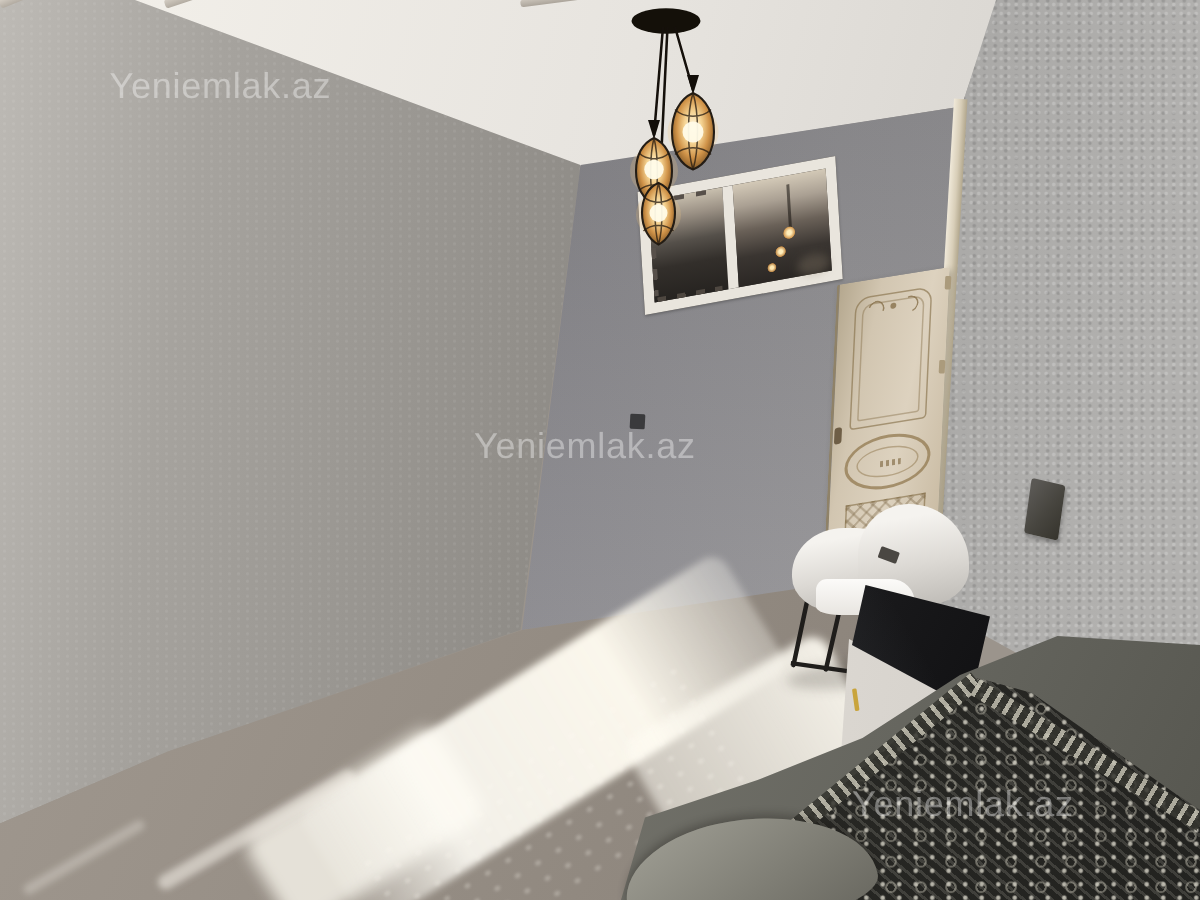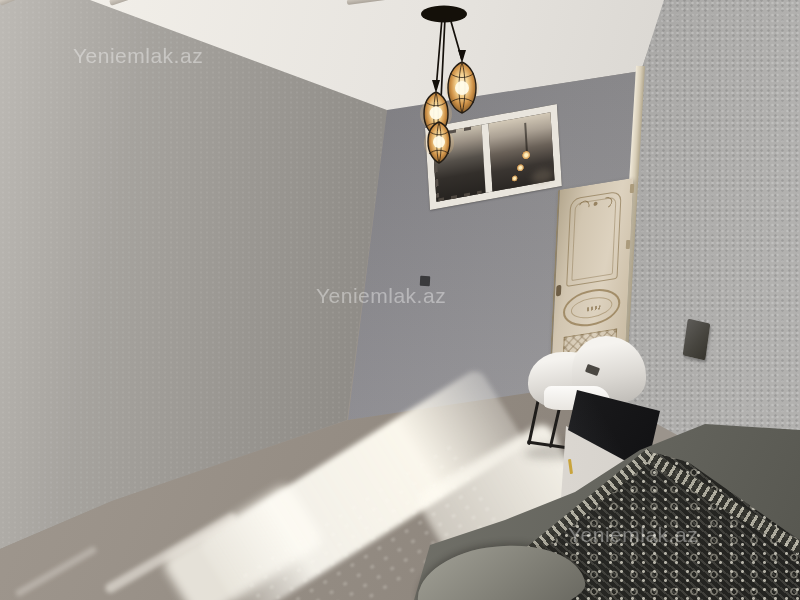--- a/index.html
+++ b/index.html
@@ -161,21 +161,21 @@
   .tb2{left:650px;top:452px;width:176px;transform:rotate(31deg);}
   .sofa-cushion{left:416px;top:546px;width:168px;height:72px;transform:rotate(-9deg);
     border-radius:45% 55% 40% 40%/60% 70% 30% 30%;
     background:linear-gradient(150deg,#9b9a90 10%,#7e7d74 60%,#6a6961 95%);
     box-shadow:0 -3px 6px rgba(30,28,24,.3);}
 
   
   .pendant{left:398px;top:0;width:105px;height:175px;}
 
   
-  .wm{font-size:21px;letter-spacing:.5px;color:rgba(255,255,255,.38);white-space:nowrap;}
+  .wm{font-size:24px;letter-spacing:.5px;color:rgba(255,255,255,.38);white-space:nowrap;}
   .wm1{left:73px;top:44px;}
   .wm2{left:316px;top:284px;}
   .wm3{left:568px;top:523px;}
 </style>
 </head>
 <body>
 
 <div class="stage">
 
   <div class="layer ceiling"></div>

